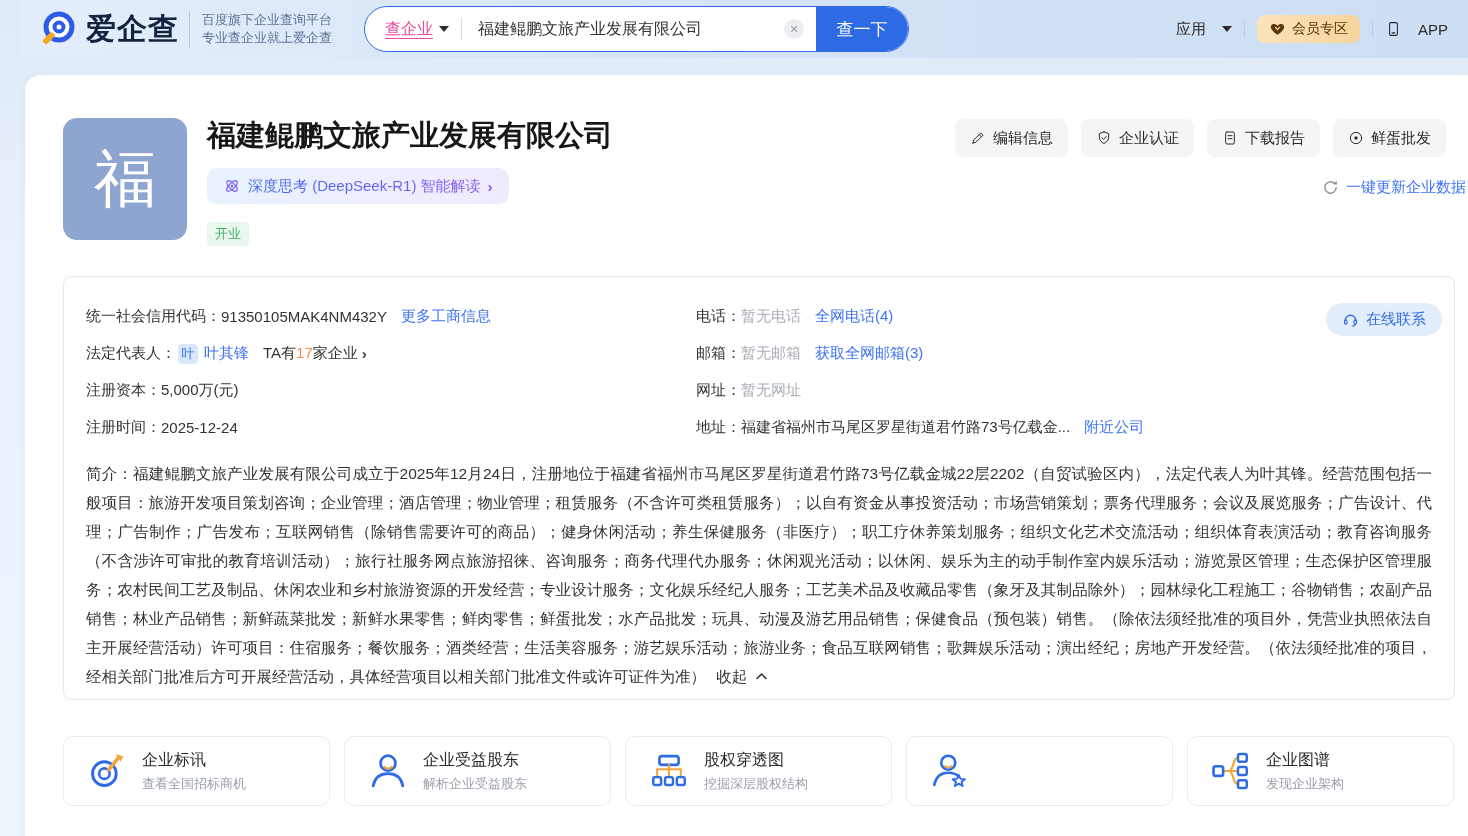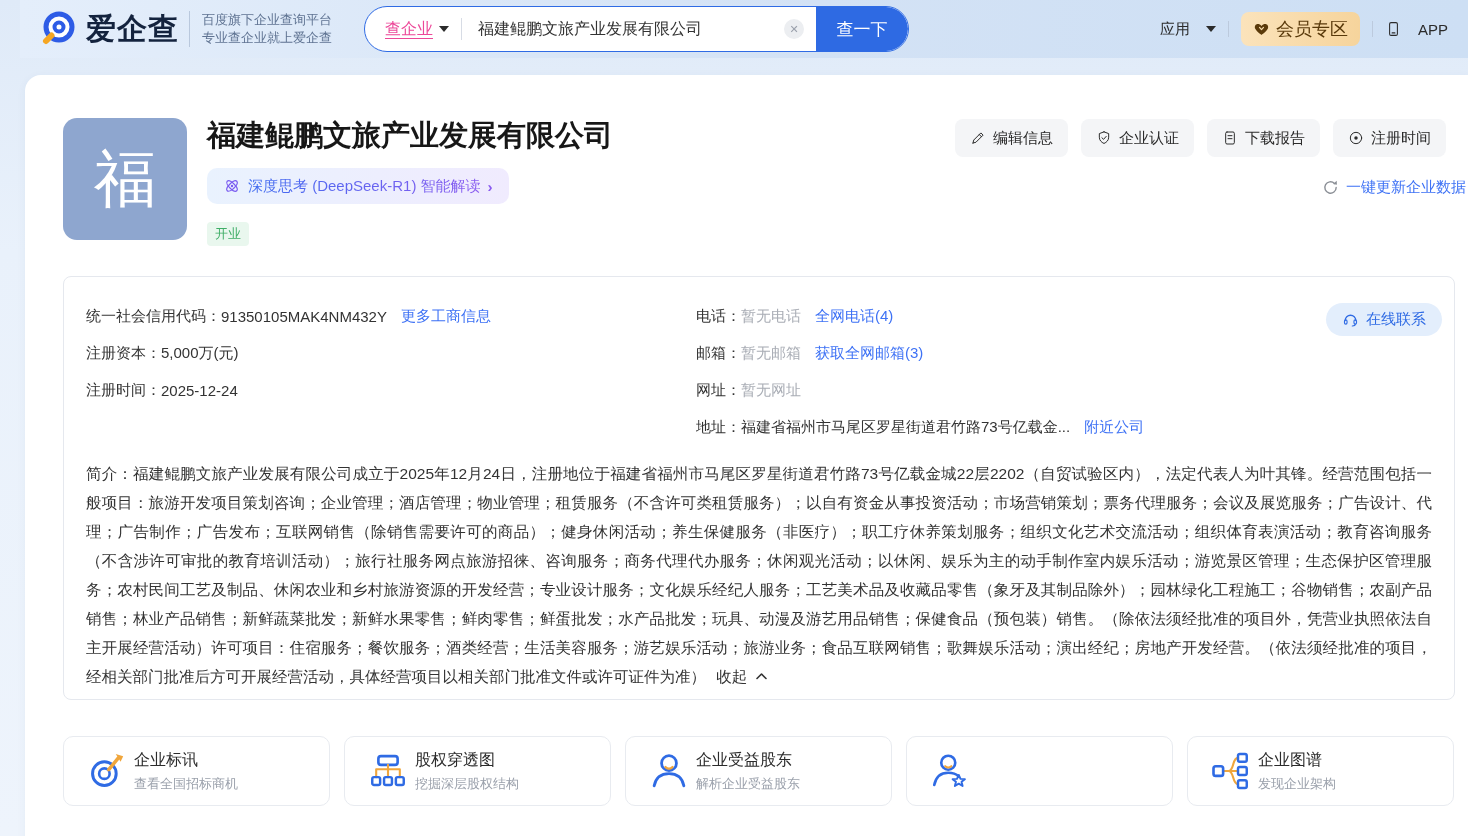--- a/index.html
+++ b/index.html
@@ -29,21 +29,21 @@
   .search-input{flex:1;border:none;outline:none;font-size:16px;color:#333;font-family:inherit;background:transparent;}
   .clear-icon{width:20px;height:20px;border-radius:50%;background:#eceef1;color:#9aa0ab;font-size:11px;
     display:flex;align-items:center;justify-content:center;margin:0 12px 0 4px;cursor:pointer;}
   .clear-icon::before{content:"✕";}
   .search-btn{height:46px;width:92px;border:none;background:#2e6ae3;color:#fff;font-size:17px;cursor:pointer;
     border-radius:0 23px 23px 0;font-family:inherit;}
   .nav-right{margin-left:auto;display:flex;align-items:center;gap:12px;font-size:15px;color:#2b2b2b;padding-right:6px;}
   .nav-item{display:flex;align-items:center;gap:16px;cursor:pointer;}
   .nav-sep{width:1px;height:16px;background:#bccadd;}
   .vip-pill{display:flex;align-items:center;gap:6px;background:linear-gradient(90deg,#fbe3bb,#f6d49c);
-    border-radius:8px;padding:5px 12px;color:#59390a;font-size:18px;cursor:pointer;}
+    border-radius:8px;padding:5px 12px;color:#59390a;font-size:14px;cursor:pointer;}
   
   .card{
     position:absolute;left:25px;top:75px;right:0;bottom:-20px;background:#fff;
     border-radius:16px 0 0 0;box-shadow:0 2px 10px rgba(40,70,120,.05);
   }
   .company-header{position:relative;padding:43px 12px 0 38px;}
   .avatar{
     position:absolute;left:38px;top:43px;width:124px;height:122px;border-radius:14px;
     background:#8ea6cf;color:#fff;font-size:62px;display:flex;align-items:center;justify-content:center;
   }
@@ -79,21 +79,21 @@
     display:inline-flex;align-items:center;justify-content:center;margin:0 6px 0 2px;}
   .contact-btn{position:absolute;top:26px;right:12px;display:flex;align-items:center;gap:7px;height:33px;padding:4px 16px;
     border:none;border-radius:17px;background:#e3eefc;color:#2f6be4;font-size:15px;cursor:pointer;font-family:inherit;}
   .intro{margin:13px 0 0 0;font-size:15.5px;line-height:29px;color:#333;text-align:justify;}
   .collapse-link{color:#333;cursor:pointer;white-space:nowrap;margin-left:6px;}
   
   .feature-row{display:flex;gap:14px;margin:36px 0 0 38px;}
   .feature-card{width:267px;height:70px;border:1px solid #e8ebf0;border-radius:10px;background:#fff;
     display:flex;align-items:center;padding-left:22px;box-sizing:border-box;cursor:pointer;}
   .feature-card svg{flex:0 0 auto;}
-  .fc-text{margin-left:6px;}
+  .fc-text{margin-left:14px;}
   .fc-title{font-size:16px;color:#2b2b2b;font-weight:500;line-height:20px;}
   .fc-sub{font-size:13px;color:#9aa0ab;margin-top:5px;}
   .icon-stroke{stroke:#2b2b2b;fill:none;stroke-width:1.5;stroke-linecap:round;stroke-linejoin:round;}
   .blue-stroke{stroke:#2f6be4;fill:none;stroke-linecap:round;stroke-linejoin:round;}
   .yellow-stroke{stroke:#f0a63c;fill:none;stroke-linecap:round;stroke-linejoin:round;}
 </style>
 </head>
 <body>
 
 <header class="topbar">
@@ -188,40 +188,49 @@
           <line x1="9" y1="8.5" x2="15" y2="8.5" class="icon-stroke"></line>
           <line x1="9" y1="13" x2="15" y2="13" class="icon-stroke"></line>
         </svg>
         <span>下载报告</span>
       </button>
       <button class="action-btn">
         <svg width="16" height="16" viewBox="0 0 24 24">
           <circle cx="12" cy="12" r="8.5" class="icon-stroke"></circle>
           <circle cx="12" cy="12" r="2.6" fill="#2b2b2b"></circle>
         </svg>
-        <span>注册时间</span>
+        <span>鲜蛋批发</span>
       </button>
     </div>
 
     <div class="update-row">
       <svg width="17" height="17" viewBox="0 0 24 24">
         <path d="M20 12a8 8 0 1 1-2.4-5.7" stroke="#8c9097" stroke-width="2" fill="none" stroke-linecap="round"></path>
         <polygon points="20.8,2.6 21,8.2 15.6,7" fill="#8c9097"></polygon>
       </svg>
       <span>一键更新企业数据</span>
     </div>
   </section>
 
   <section class="info-box">
     <div class="info-grid">
       <div class="col-left">
         <div class="info-row">
           <span class="info-label">统一社会信用代码：</span>
           <span class="info-value">91350105MAK4NM432Y</span>
           <span class="link gap-l">更多工商信息</span>
+        </div>
+        <div class="info-row">
+          <span class="info-label">法定代表人：</span>
+          <span class="mini-avatar">叶</span>
+          <span class="link">叶其锋</span>
+          <span class="gap-l">
+            <span>TA有</span><span class="orange">17</span><span>家企业</span>
+          </span>
+          <span class="chev dark gap-s"></span>
         </div>
         <div class="info-row">
           <span class="info-label">注册资本：</span>
           <span class="info-value">5,000万(元)</span>
         </div>
         <div class="info-row">
           <span class="info-label">注册时间：</span>
           <span class="info-value">2025-12-24</span>
         </div>
       </div>
@@ -279,46 +288,46 @@
         <polygon points="34,4.5 42.5,7 39.5,13.5" fill="#f0a63c"></polygon>
       </svg>
       <div class="fc-text">
         <div class="fc-title">企业标讯</div>
         <div class="fc-sub">查看全国招标商机</div>
       </div>
     </div>
 
     <div class="feature-card">
       <svg width="42" height="42" viewBox="0 0 48 48">
+        <circle cx="24" cy="15" r="8.5" class="blue-stroke" stroke-width="3.2"></circle>
+        <path d="M7 41c2-10 8.5-14 17-14s15 4 17 14" class="blue-stroke" stroke-width="3.2"></path>
+        <path d="M20 19.5q4 3.5 8 0" class="yellow-stroke" stroke-width="2.6"></path>
+      </svg>
+      <div class="fc-text">
+        <div class="fc-title">企业受益股东</div>
+        <div class="fc-sub">解析企业受益股东</div>
+      </div>
+    </div>
+
+    <div class="feature-card">
+      <svg width="42" height="42" viewBox="0 0 48 48">
         <rect x="13" y="7" width="22" height="10" rx="3" class="blue-stroke" stroke-width="3"></rect>
         <path d="M24 17v5 M10.5 22h27 M10.5 22v9 M24 22v9 M37.5 22v9" class="yellow-stroke" stroke-width="2.4"></path>
         <rect x="6" y="31" width="9" height="9" rx="2" class="blue-stroke" stroke-width="2.8"></rect>
         <rect x="19.5" y="31" width="9" height="9" rx="2" class="blue-stroke" stroke-width="2.8"></rect>
         <rect x="33" y="31" width="9" height="9" rx="2" class="blue-stroke" stroke-width="2.8"></rect>
       </svg>
       <div class="fc-text">
         <div class="fc-title">股权穿透图</div>
         <div class="fc-sub">挖掘深层股权结构</div>
       </div>
     </div>
 
     <div class="feature-card">
       <svg width="42" height="42" viewBox="0 0 48 48">
-        <circle cx="24" cy="15" r="8.5" class="blue-stroke" stroke-width="3.2"></circle>
-        <path d="M7 41c2-10 8.5-14 17-14s15 4 17 14" class="blue-stroke" stroke-width="3.2"></path>
-        <path d="M20 19.5q4 3.5 8 0" class="yellow-stroke" stroke-width="2.6"></path>
-      </svg>
-      <div class="fc-text">
-        <div class="fc-title">企业受益股东</div>
-        <div class="fc-sub">解析企业受益股东</div>
-      </div>
-    </div>
-
-    <div class="feature-card">
-      <svg width="42" height="42" viewBox="0 0 48 48">
         <circle cx="22" cy="14.5" r="8" class="blue-stroke" stroke-width="3"></circle>
         <path d="M6 40c2-10 8-14 16-14 5 0 9 1.4 12 4.2" class="blue-stroke" stroke-width="3"></path>
         <path d="M18.5 18.5q3.5 3 7 0" class="yellow-stroke" stroke-width="2.4"></path>
         <polygon points="34,28.5 36,33 41,33.3 37.2,36.4 38.4,41.2 34,38.5 29.6,41.2 30.8,36.4 27,33.3 32,33" fill="#fff" stroke="#2f6be4" stroke-width="2.2" stroke-linejoin="round"></polygon>
       </svg>
     </div>
 
     <div class="feature-card">
       <svg width="42" height="42" viewBox="0 0 48 48">
         <path d="M15 24h6 M21 24c7 0 4-15 11-15 M21 24h11 M21 24c7 0 4 15 11 15" class="yellow-stroke" stroke-width="2.4"></path>

